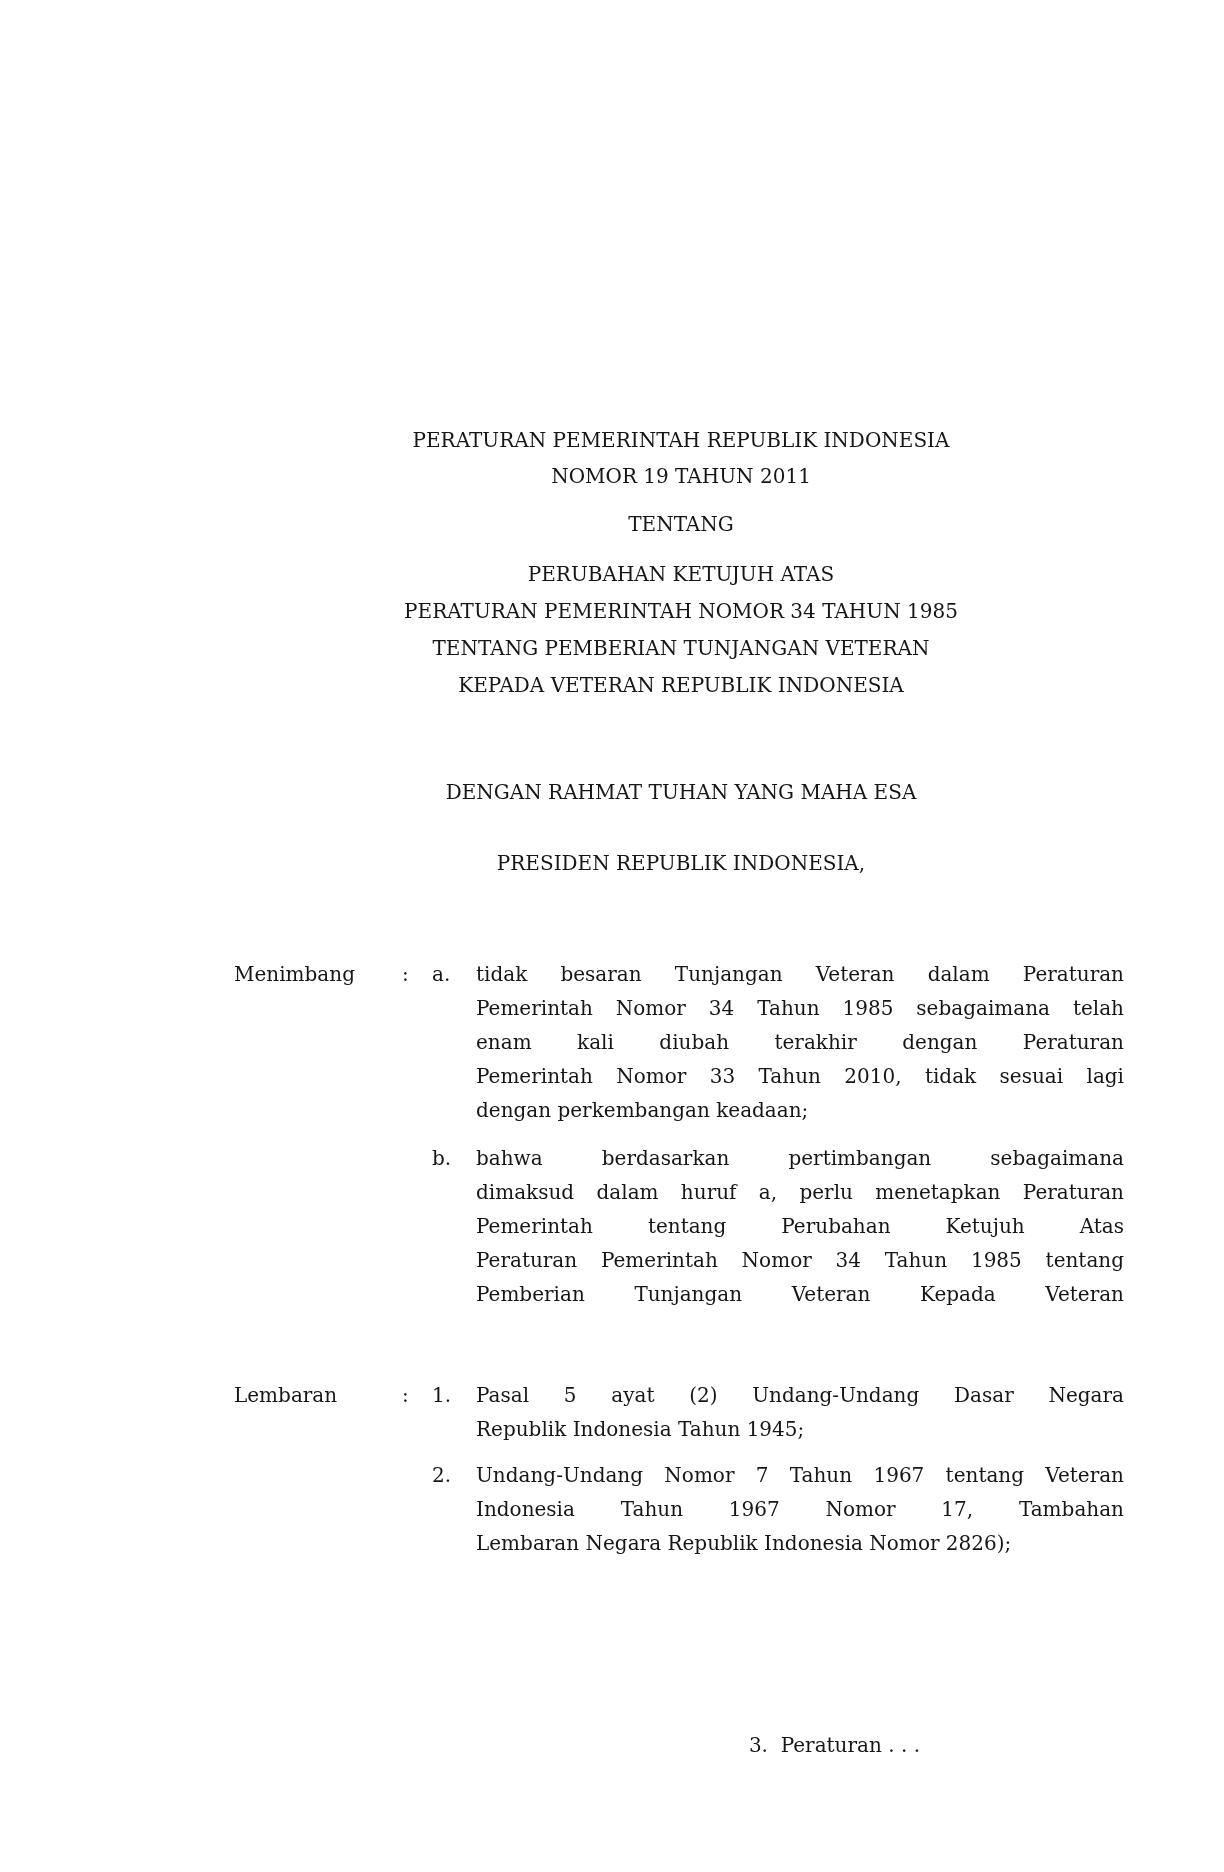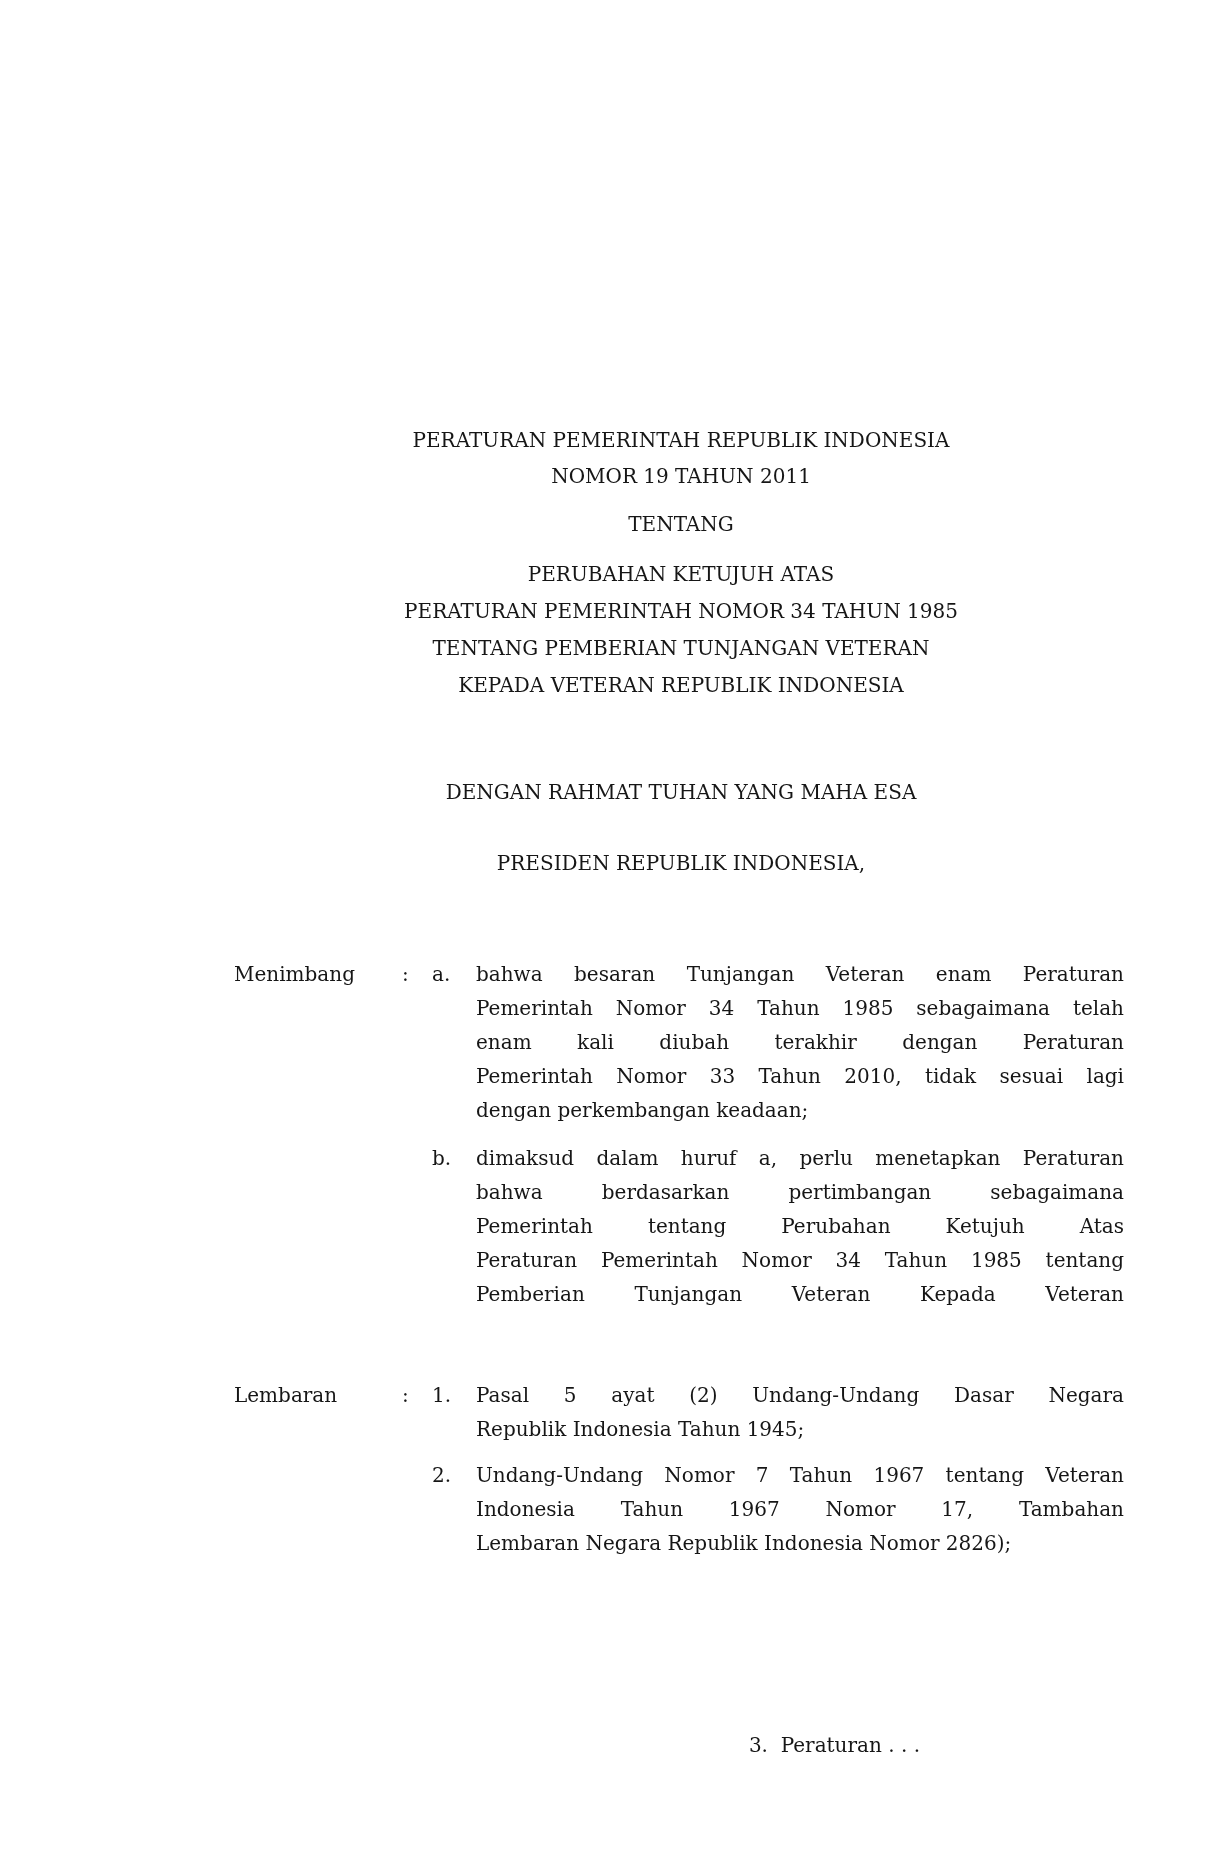--- a/index.html
+++ b/index.html
@@ -121,33 +121,33 @@
     <span class="center-line">PRESIDEN REPUBLIK INDONESIA,</span>
   </div>
 
   <div class="section" style="top:957px;">
     <span class="sec-label">Menimbang</span>
     <span class="sec-colon">:</span>
 
     <div class="item" style="top:0px;">
       <span class="item-marker">a.</span>
       <div class="item-body">
-        <span class="line justify">bahwa besaran Tunjangan Veteran enam Peraturan</span>
+        <span class="line justify">tidak besaran Tunjangan Veteran dalam Peraturan</span>
         <span class="line justify">Pemerintah Nomor 34 Tahun 1985 sebagaimana telah</span>
         <span class="line justify">enam kali diubah terakhir dengan Peraturan</span>
         <span class="line justify">Pemerintah Nomor 33 Tahun 2010, tidak sesuai lagi</span>
         <span class="line">dengan perkembangan keadaan;</span>
       </div>
     </div>
 
     <div class="item" style="top:184px;">
       <span class="item-marker">b.</span>
       <div class="item-body">
+        <span class="line justify">bahwa berdasarkan pertimbangan sebagaimana</span>
         <span class="line justify">dimaksud dalam huruf a, perlu menetapkan Peraturan</span>
-        <span class="line justify">bahwa berdasarkan pertimbangan sebagaimana</span>
         <span class="line justify">Pemerintah tentang Perubahan Ketujuh Atas</span>
         <span class="line justify">Peraturan Pemerintah Nomor 34 Tahun 1985 tentang</span>
         <span class="line justify">Pemberian Tunjangan Veteran Kepada Veteran</span>
       </div>
     </div>
   </div>
 
   <div class="section" style="top:1378px;">
     <span class="sec-label">Lembaran</span>
     <span class="sec-colon">:</span>

